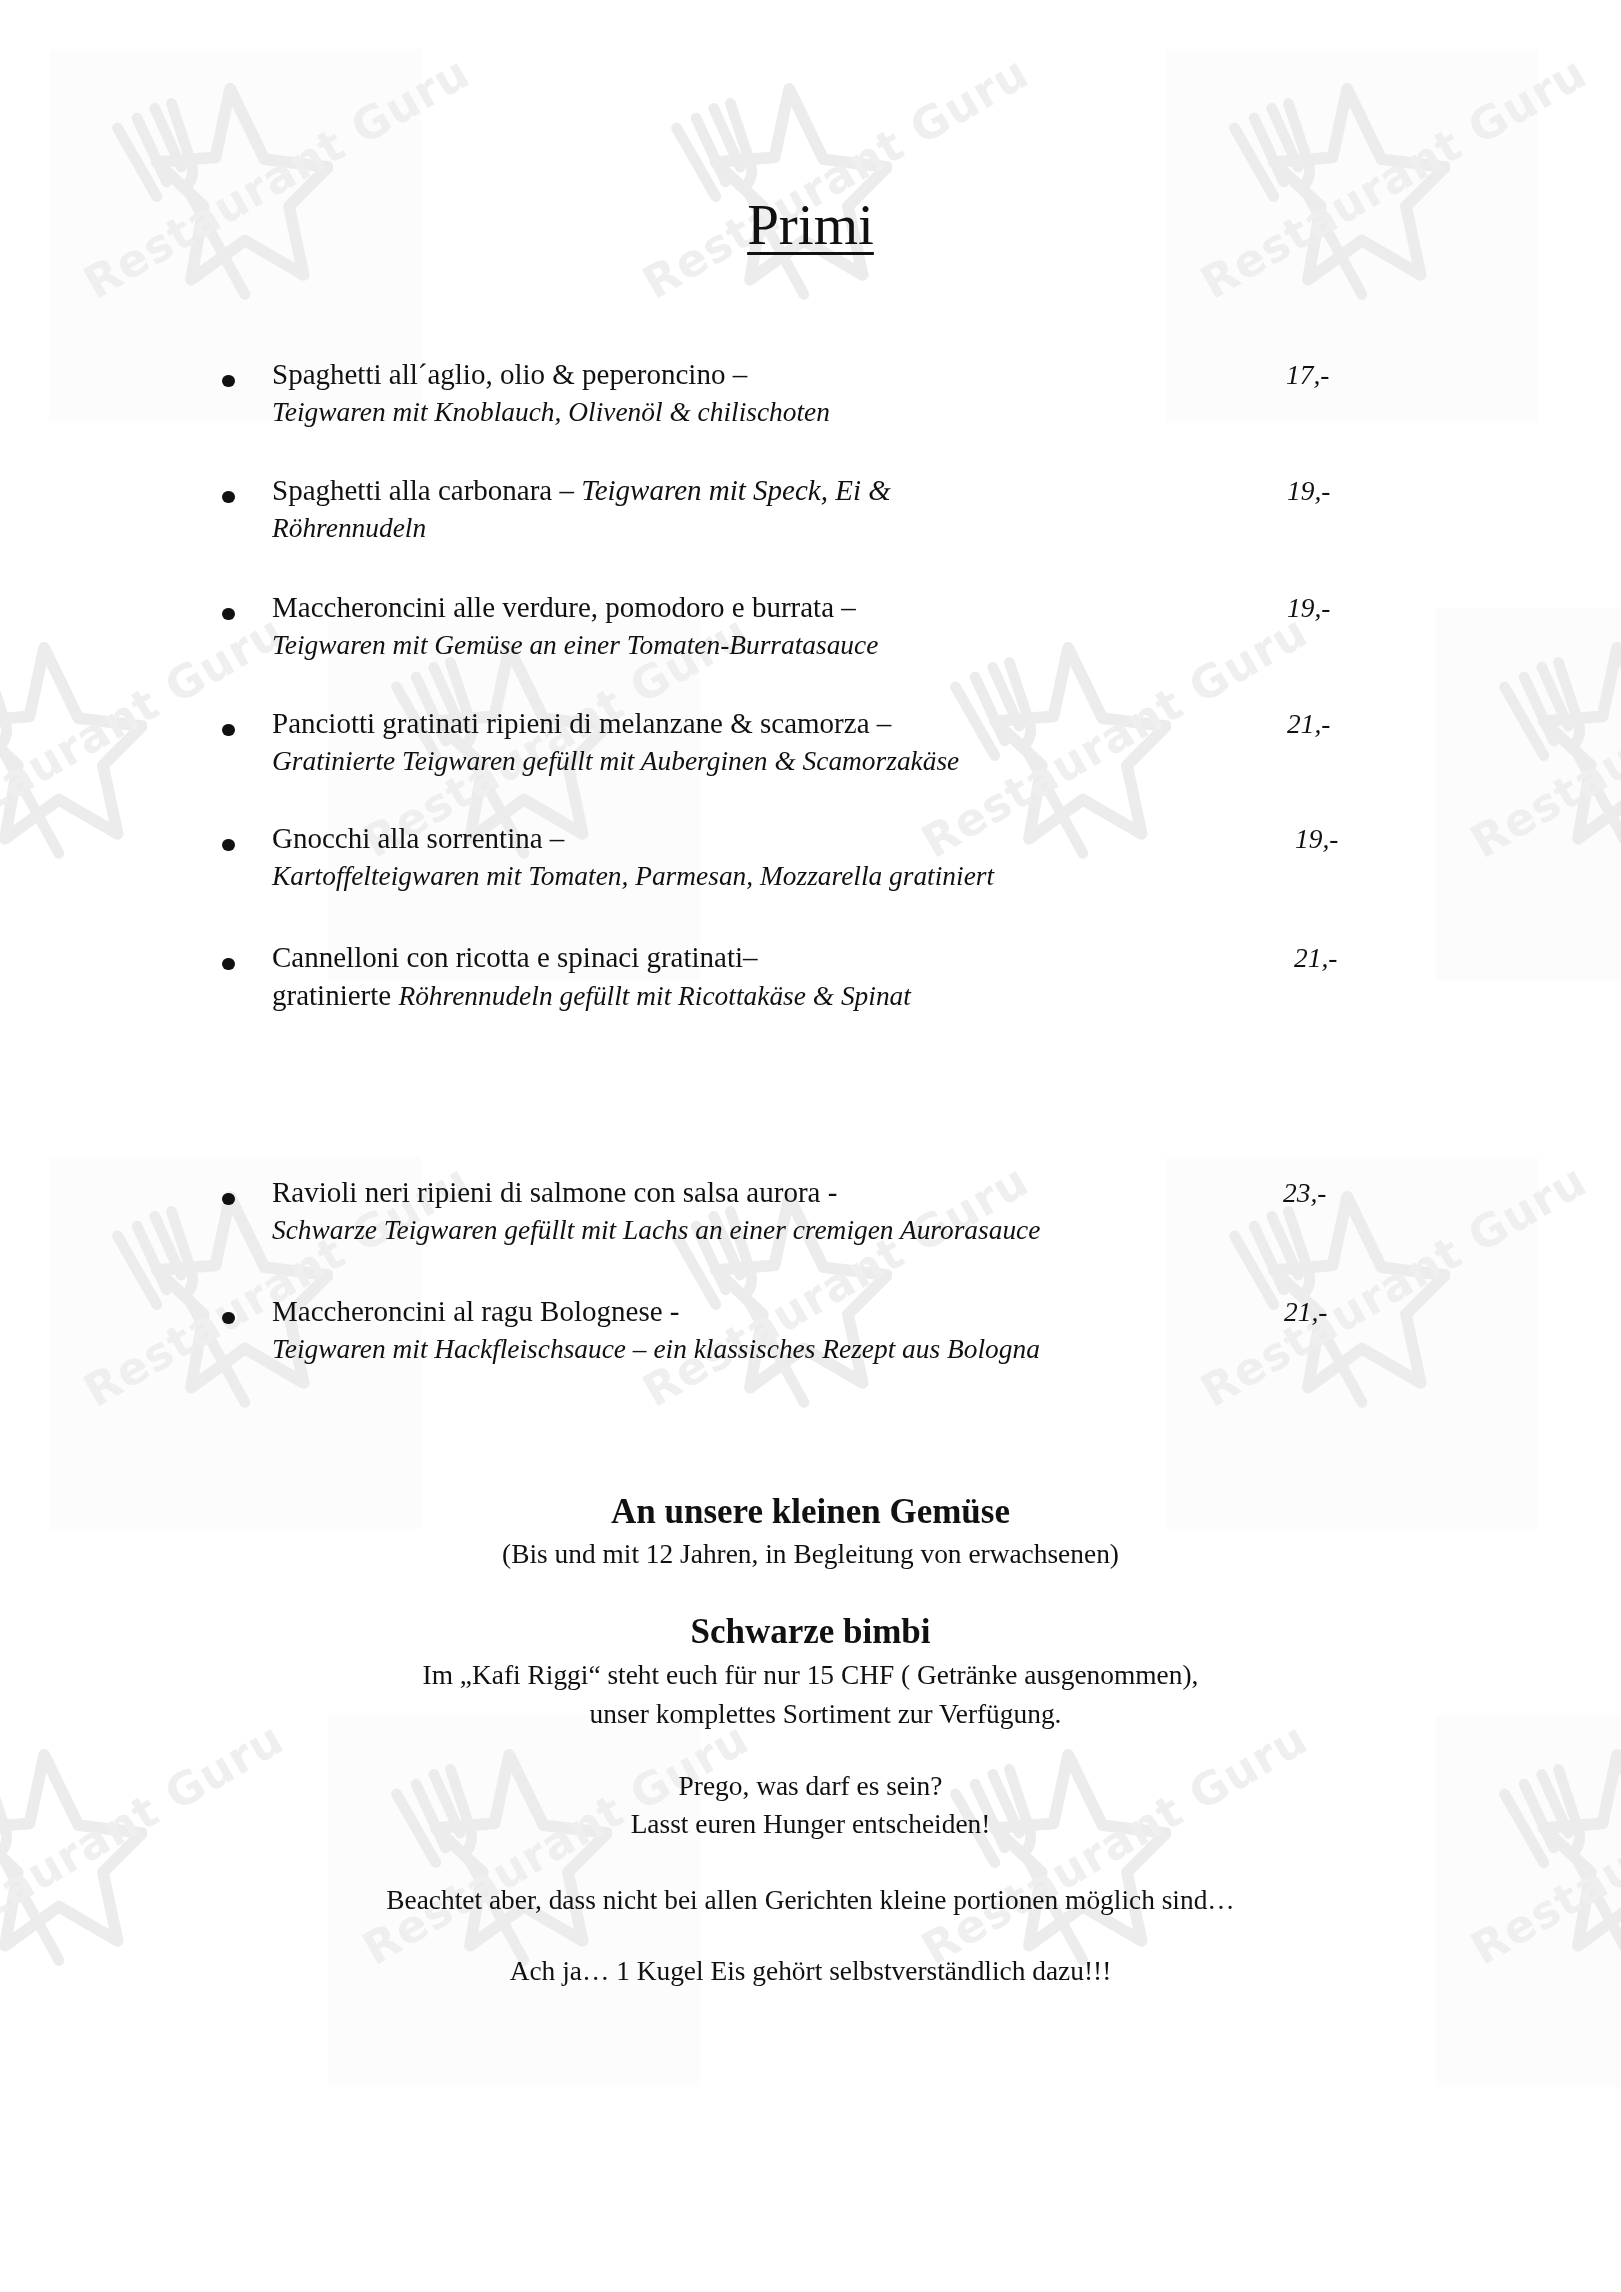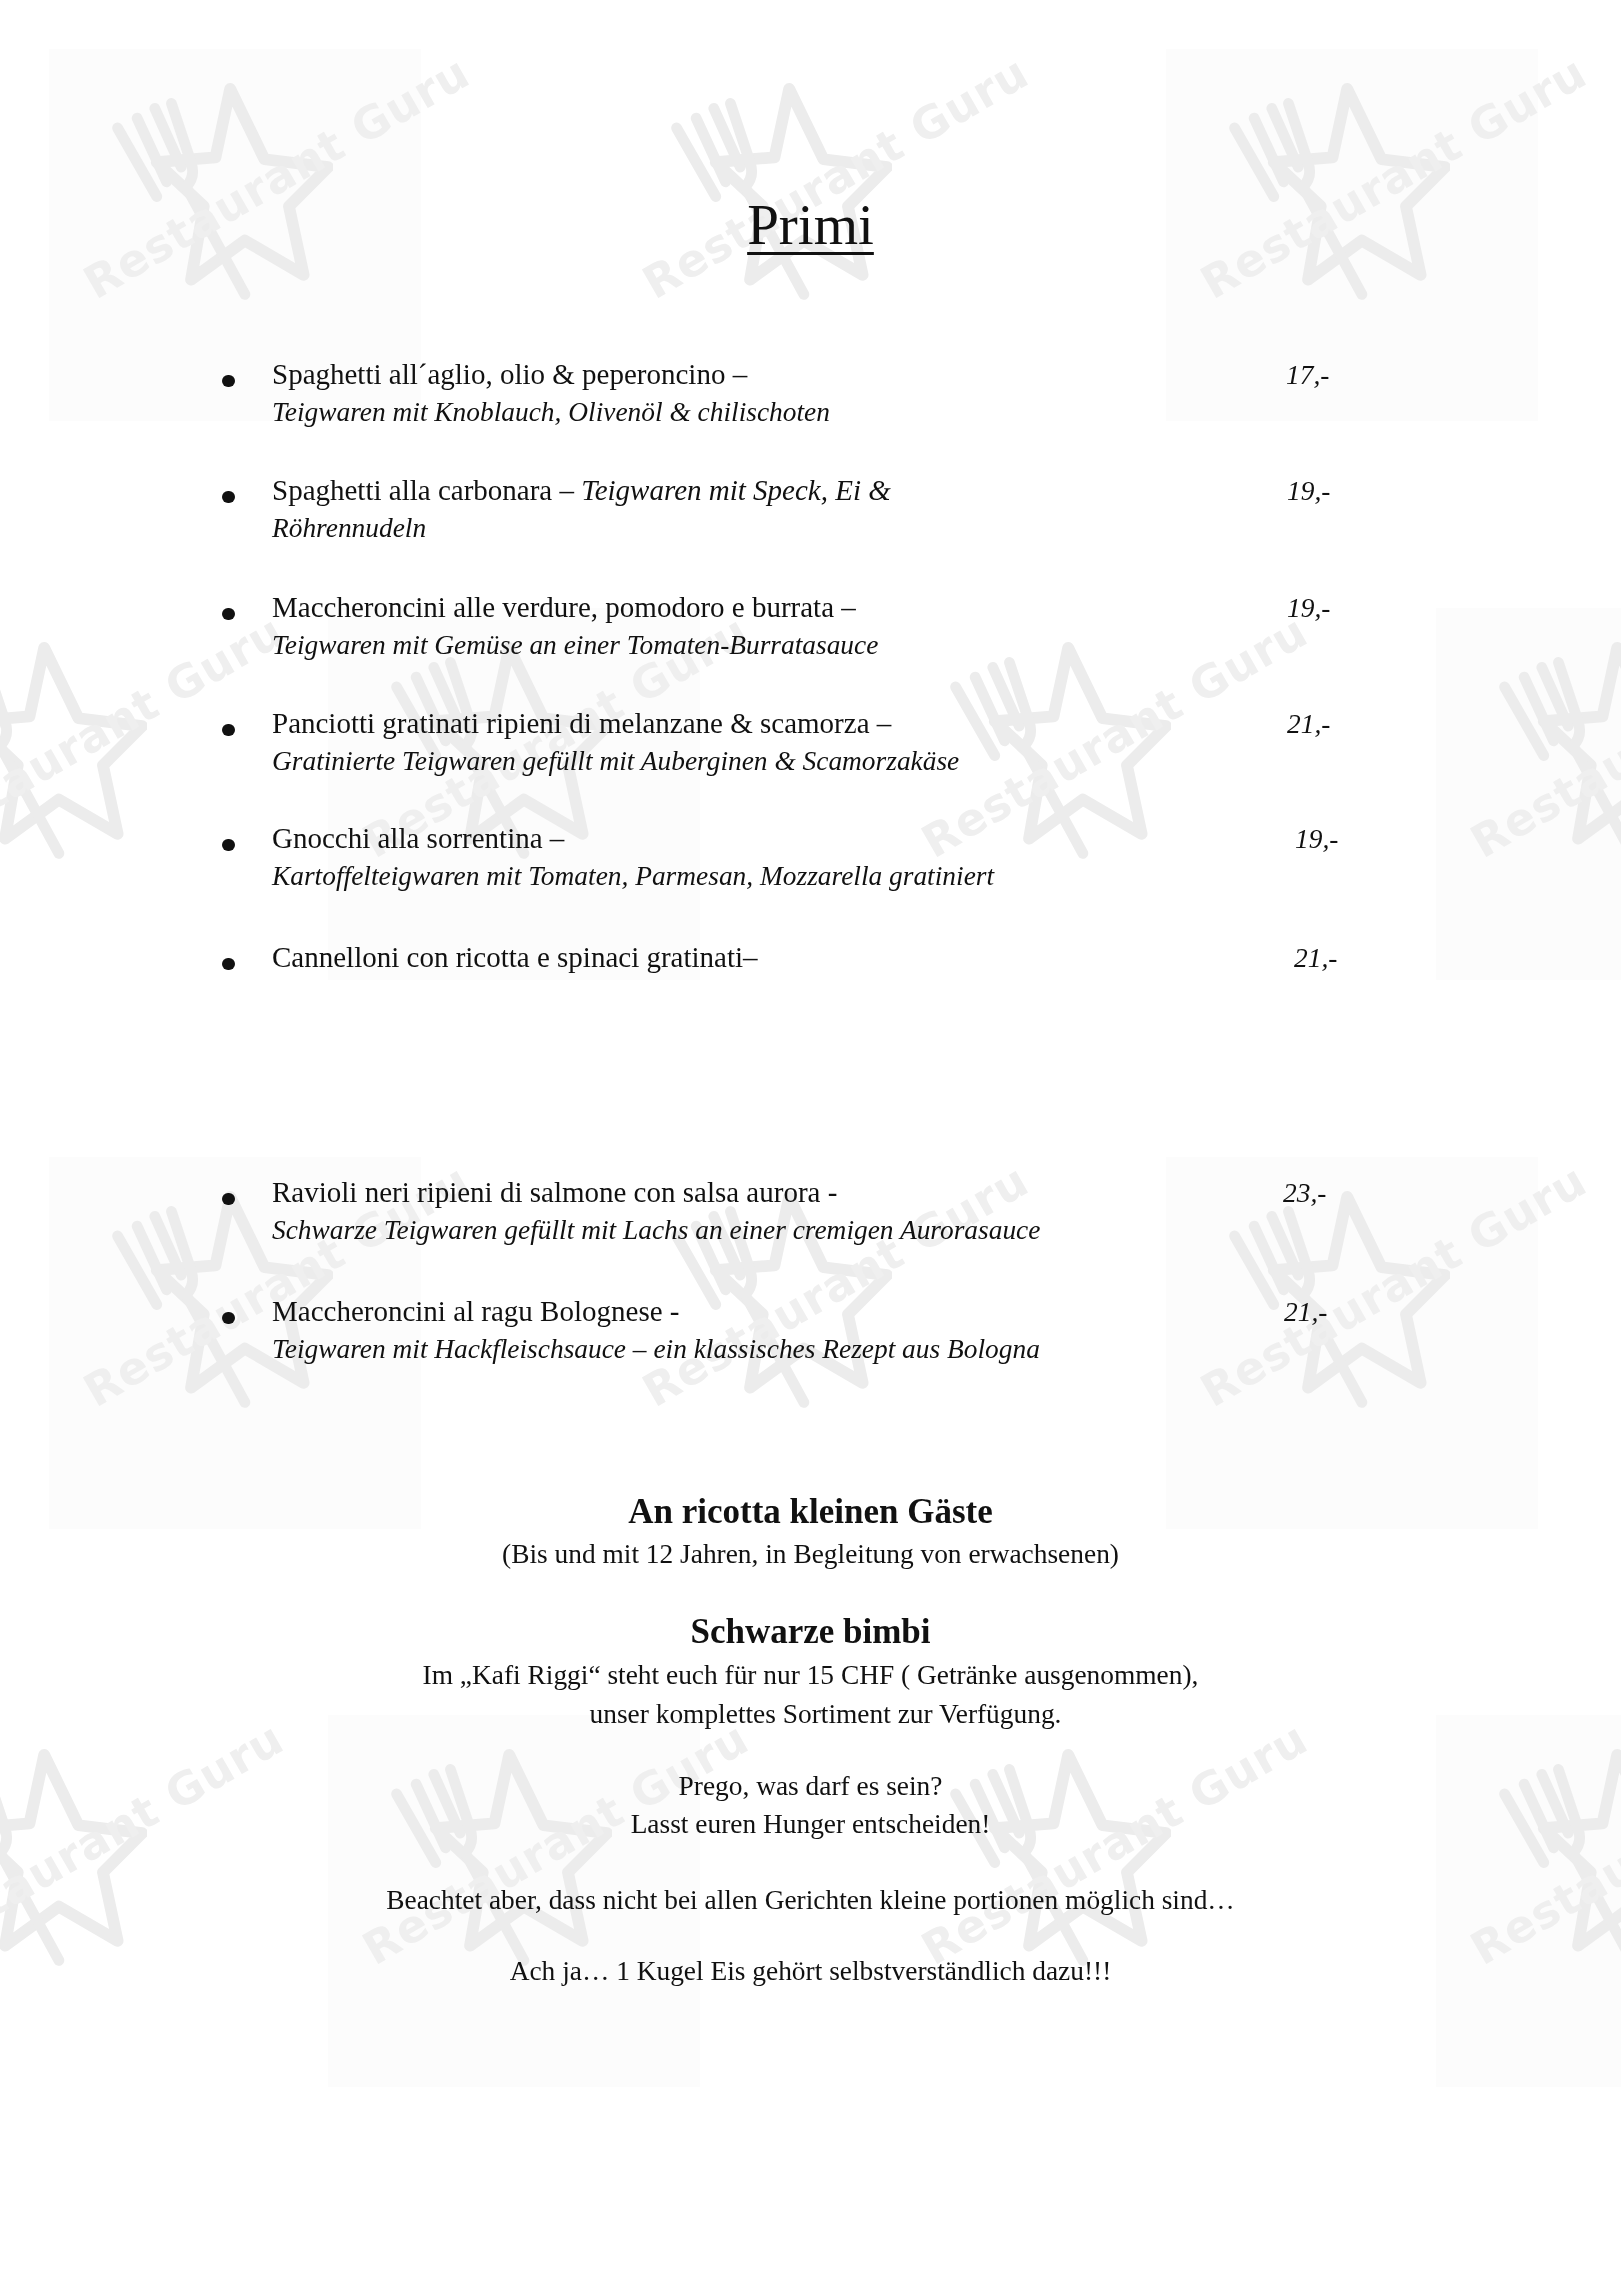--- a/index.html
+++ b/index.html
@@ -177,39 +177,40 @@
   <div class="item" style="top:821px;">
     <span class="bullet"></span>
     <span class="name"><span>Gnocchi alla sorrentina –</span></span>
     <span class="desc">Kartoffelteigwaren mit Tomaten, Parmesan, Mozzarella gratiniert</span>
     <span class="price" style="left:1295px;">19,-</span>
   </div>
 
   <div class="item" style="top:940px;">
     <span class="bullet"></span>
     <span class="name"><span>Cannelloni con ricotta e spinaci gratinati–</span></span>
+    <span class="desc"><span class="plain">gratinierte </span><span>Röhrennudeln gefüllt mit Ricottakäse &amp; Spinat</span></span>
     <span class="price" style="left:1294px;">21,-</span>
   </div>
 
 
   <div class="item" style="top:1175px;">
     <span class="bullet"></span>
     <span class="name"><span>Ravioli neri ripieni di salmone con salsa aurora -</span></span>
     <span class="desc">Schwarze Teigwaren gefüllt mit Lachs an einer cremigen Aurorasauce</span>
     <span class="price" style="left:1283px;">23,-</span>
   </div>
 
   <div class="item" style="top:1294px;">
     <span class="bullet"></span>
     <span class="name"><span>Maccheroncini al ragu Bolognese -</span></span>
     <span class="desc">Teigwaren mit Hackfleischsauce – ein klassisches Rezept aus Bologna</span>
     <span class="price" style="left:1284px;">21,-</span>
   </div>
 
-  <div class="center h2" style="top:1492px;">An ricotta kleinen Gäste</div>
+  <div class="center h2" style="top:1492px;">An unsere kleinen Gemüse</div>
   <div class="center p" style="top:1539px;">(Bis und mit 12 Jahren, in Begleitung von erwachsenen)</div>
 
   <div class="center h2" style="top:1612px;">Schwarze bimbi</div>
   <div class="center p" style="top:1660px;">Im „Kafi Riggi“ steht euch für nur 15 CHF ( Getränke ausgenommen),</div>
   <div class="center p" style="top:1699px;padding-left:15px;">unser komplettes Sortiment zur Verfügung.</div>
 
   <div class="center p" style="top:1771px;">Prego, was darf es sein?</div>
   <div class="center p" style="top:1809px;">Lasst euren Hunger entscheiden!</div>
 
   <div class="center p" style="top:1885px;">Beachtet aber, dass nicht bei allen Gerichten kleine portionen möglich sind…</div>

